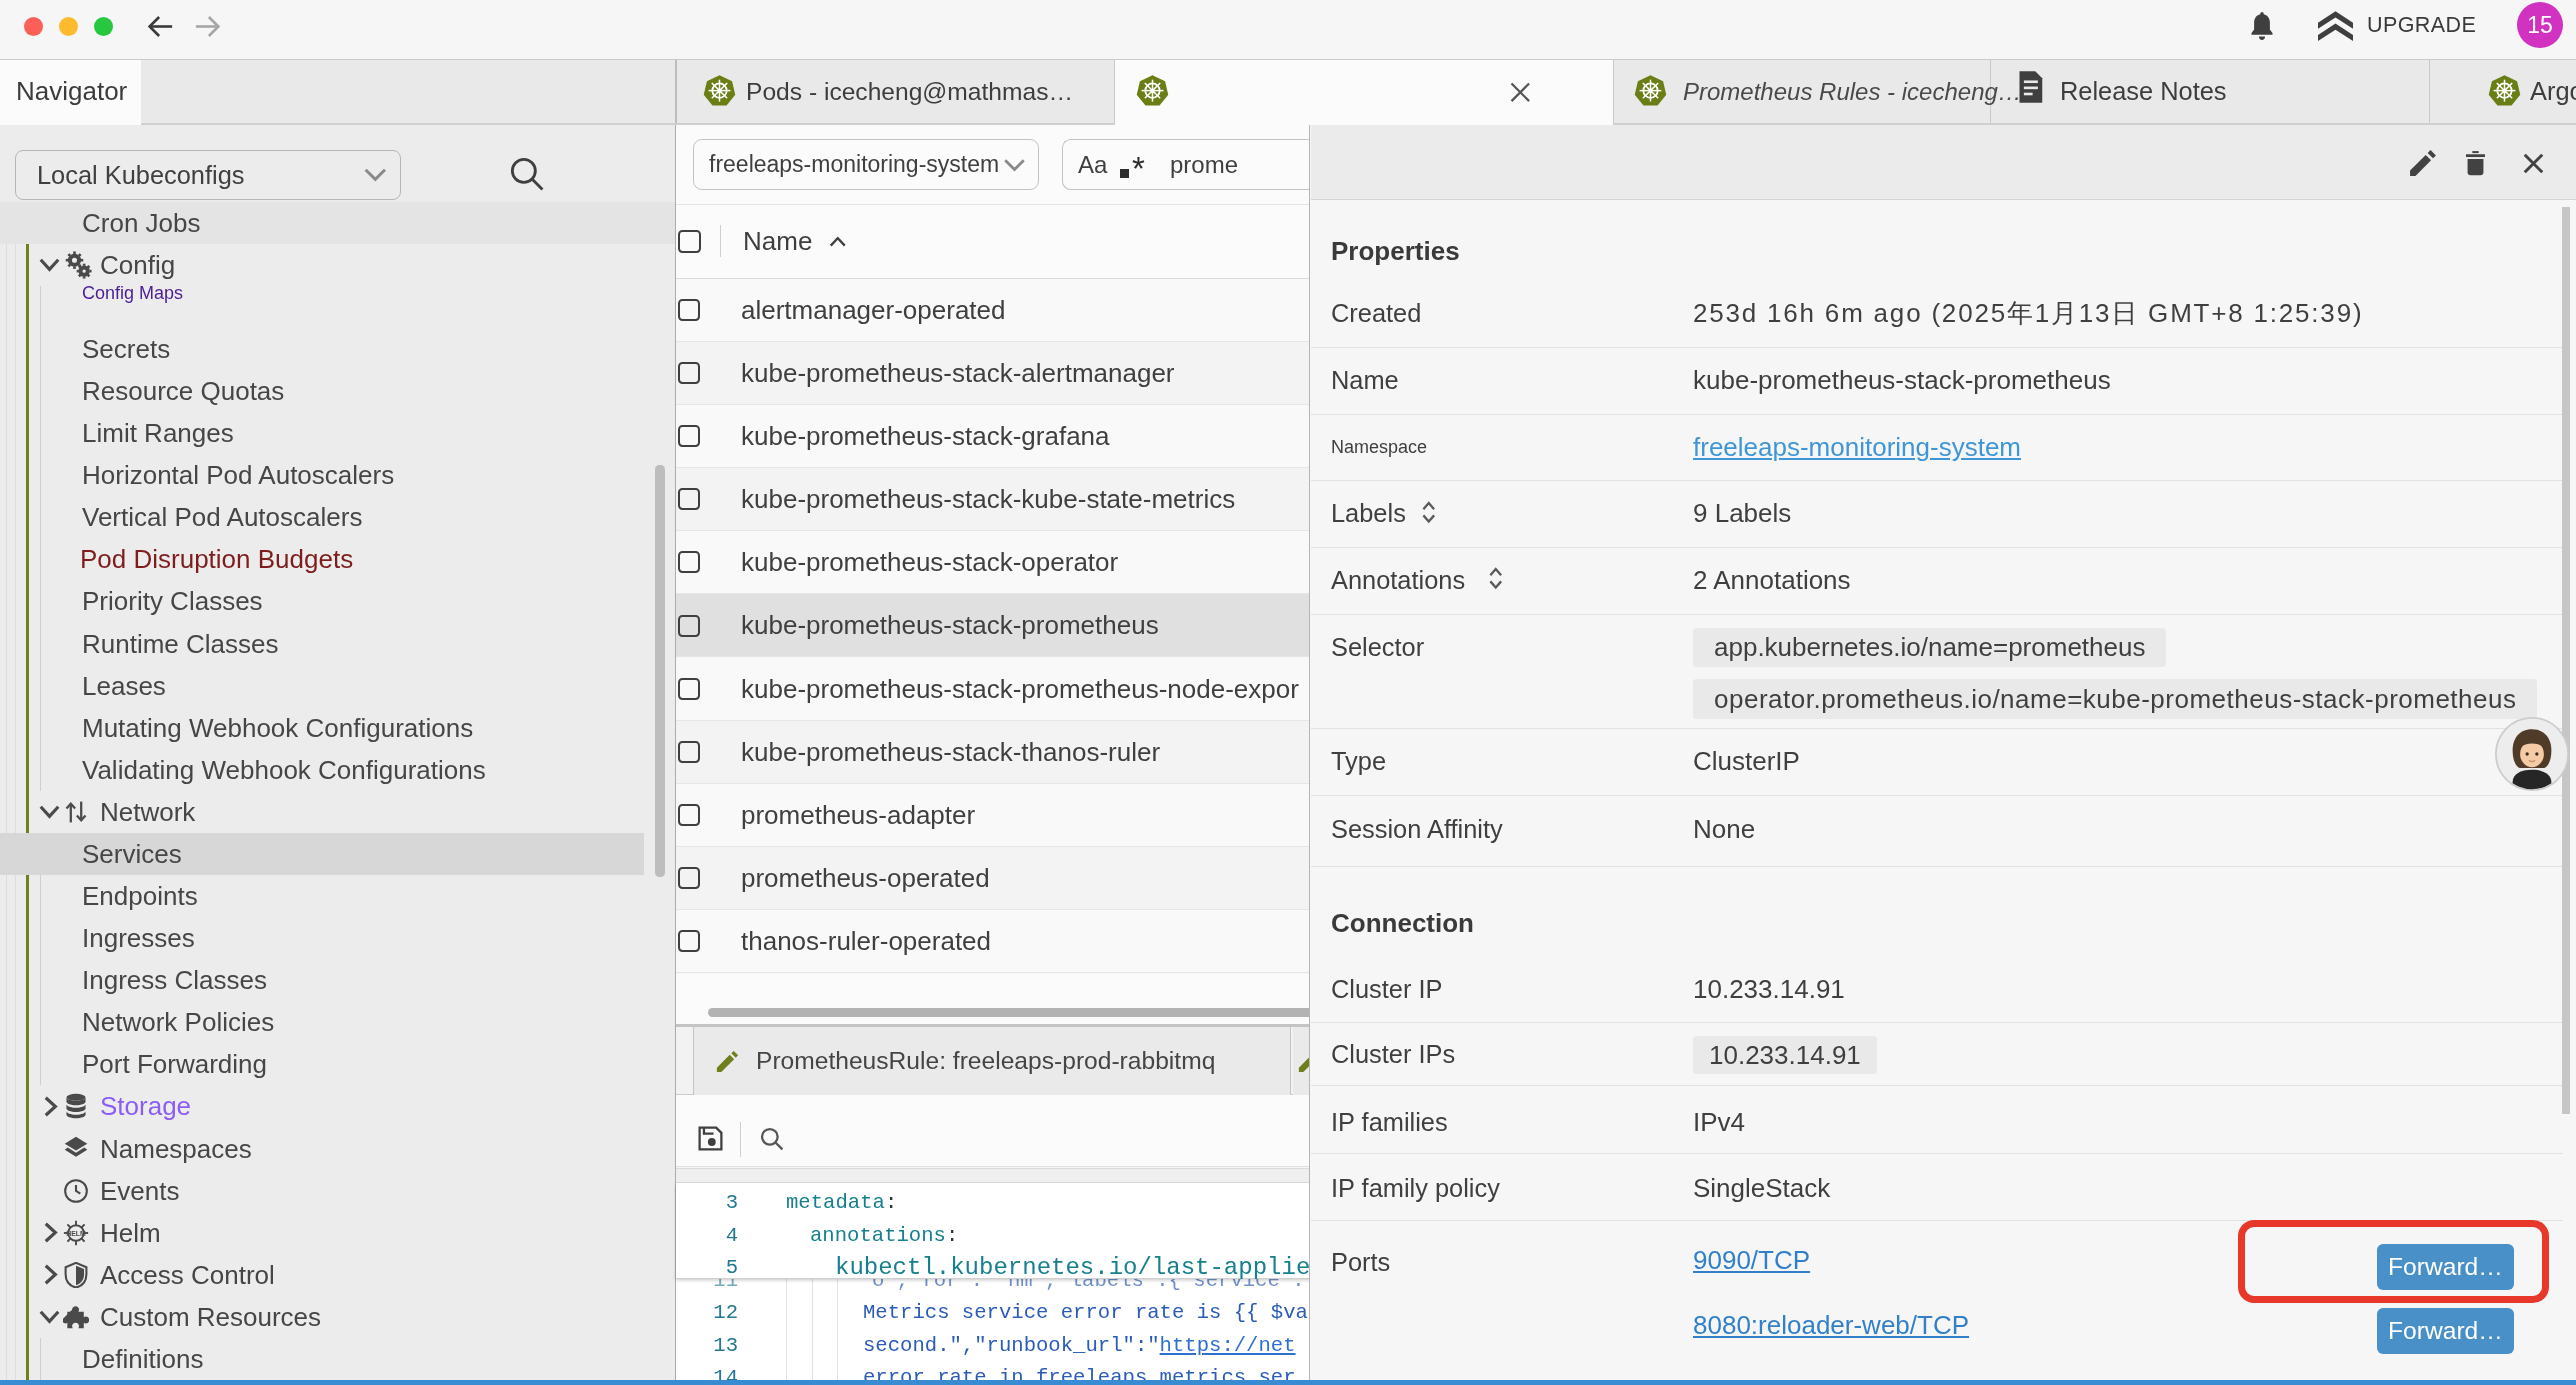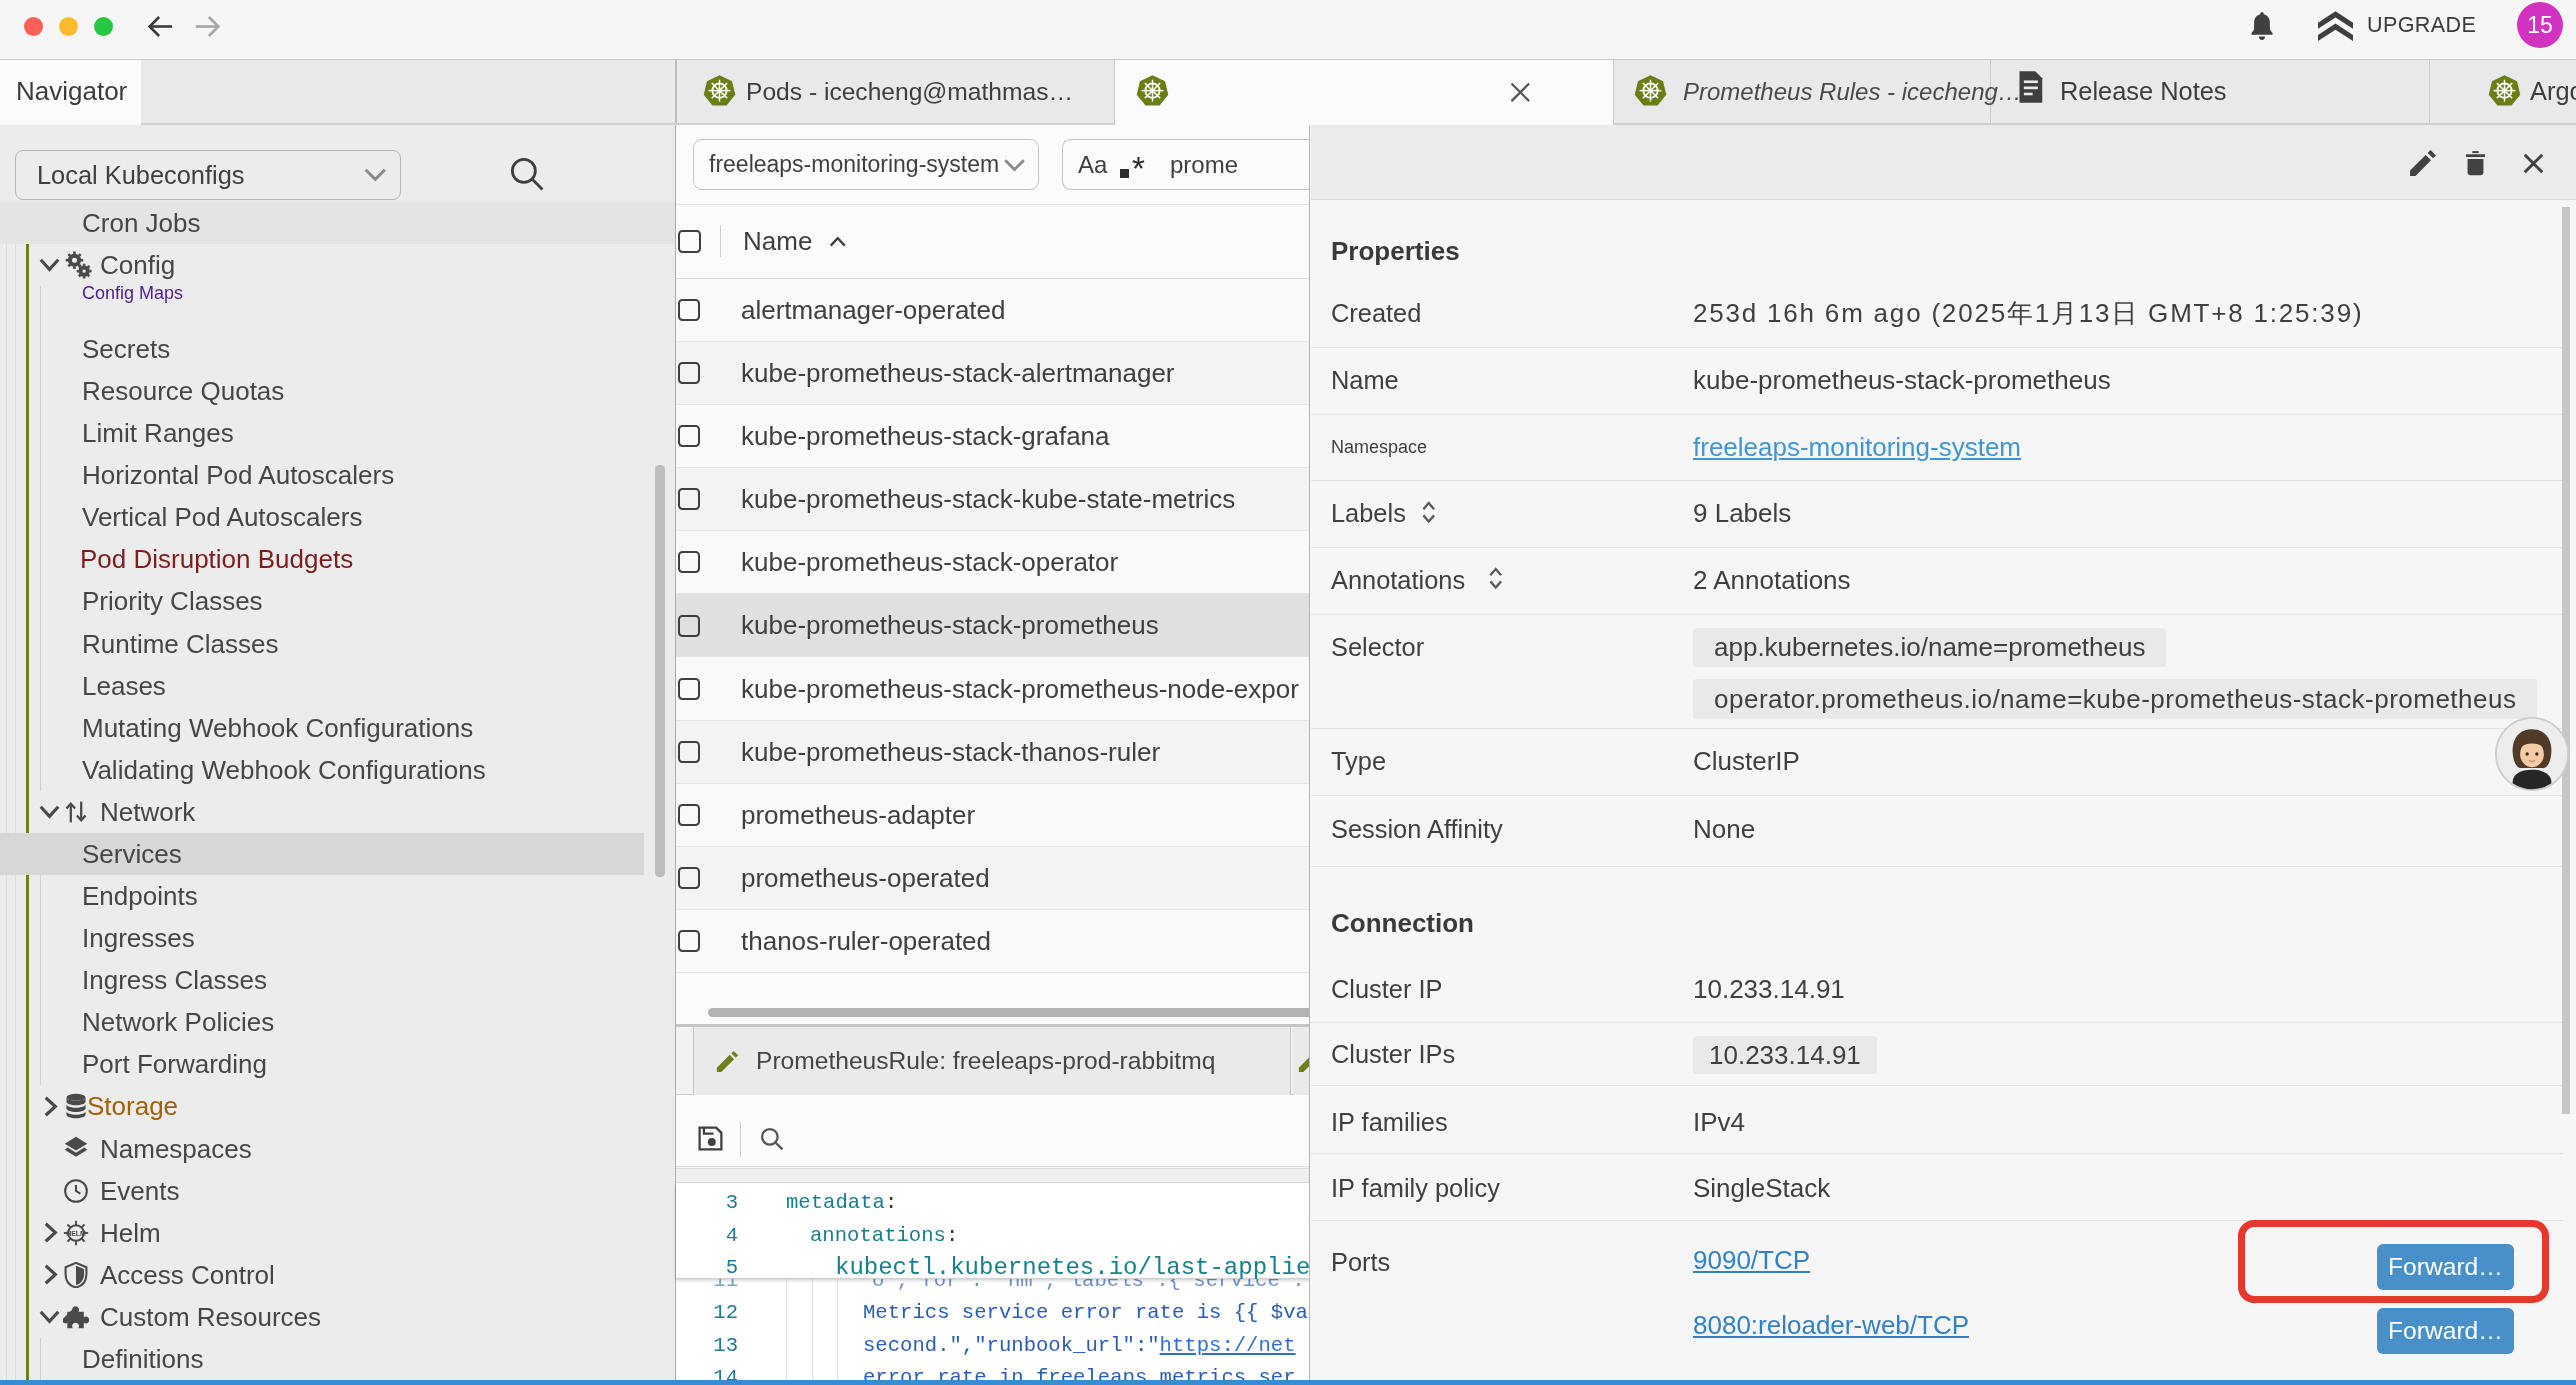--- a/index.html
+++ b/index.html
@@ -180,21 +180,21 @@
 <div class="txt" style="left:82px;top:1043px;height:42px;line-height:42px;font-size:26px;color:#464646">Port Forwarding</div>
 <svg class="abs" style="left:44px;top:1096px" width="14" height="21" viewBox="0 0 16 24" fill="none" stroke="#4a4a4a" stroke-width="3.6">
       <path d="M2 2 L13 12 L2 22"></path>
     </svg>
 <svg class="abs" style="left:63px;top:1093px" width="26" height="26" viewBox="0 0 30 30" fill="#4a4a4a">
       <ellipse cx="15" cy="5" rx="11" ry="4"></ellipse>
       <path d="M4 5 L4 10 C4 12.2 8.9 14 15 14 C21.1 14 26 12.2 26 10 L26 5 C26 7.2 21.1 9 15 9 C8.9 9 4 7.2 4 5 Z"></path>
       <path d="M4 13 L4 18 C4 20.2 8.9 22 15 22 C21.1 22 26 20.2 26 18 L26 13 C26 15.2 21.1 17 15 17 C8.9 17 4 15.2 4 13 Z"></path>
       <path d="M4 21 L4 25 C4 27.2 8.9 29 15 29 C21.1 29 26 27.2 26 25 L26 21 C26 23.2 21.1 25 15 25 C8.9 25 4 23.2 4 21 Z"></path>
     </svg>
-<div class="txt" style="left:87px;top:1085px;height:42px;line-height:42px;font-size:26px;color:#a16207">Storage</div>
+<div class="txt" style="left:100px;top:1085px;height:42px;line-height:42px;font-size:26px;color:#8b5cf6">Storage</div>
 <svg class="abs" style="left:63px;top:1135px" width="26" height="26" viewBox="0 0 30 30" fill="#4a4a4a">
       <path d="M15 2 L28 10 L15 18 L2 10 Z"></path>
       <path d="M5.5 14.5 L2 17 L15 25 L28 17 L24.5 14.5 L15 20.5 Z"></path>
     </svg>
 <div class="txt" style="left:100px;top:1128px;height:42px;line-height:42px;font-size:26px;color:#464646">Namespaces</div>
 <svg class="abs" style="left:63px;top:1178px" width="26" height="26" viewBox="0 0 30 30" fill="none" stroke="#4a4a4a" stroke-width="2.4">
       <circle cx="15" cy="15" r="12.5"></circle>
       <path d="M15 8 L15 15 L20 18"></path>
     </svg>
 <div class="txt" style="left:100px;top:1170px;height:42px;line-height:42px;font-size:26px;color:#464646">Events</div>

